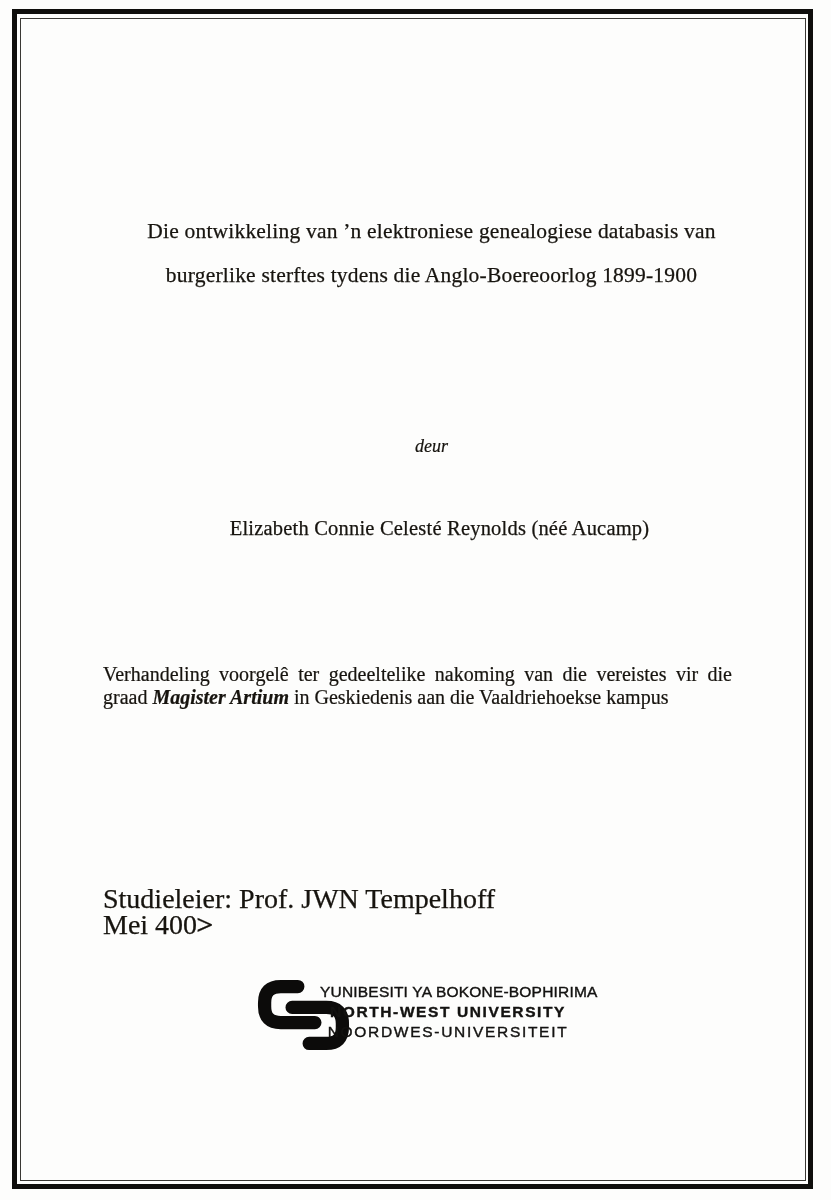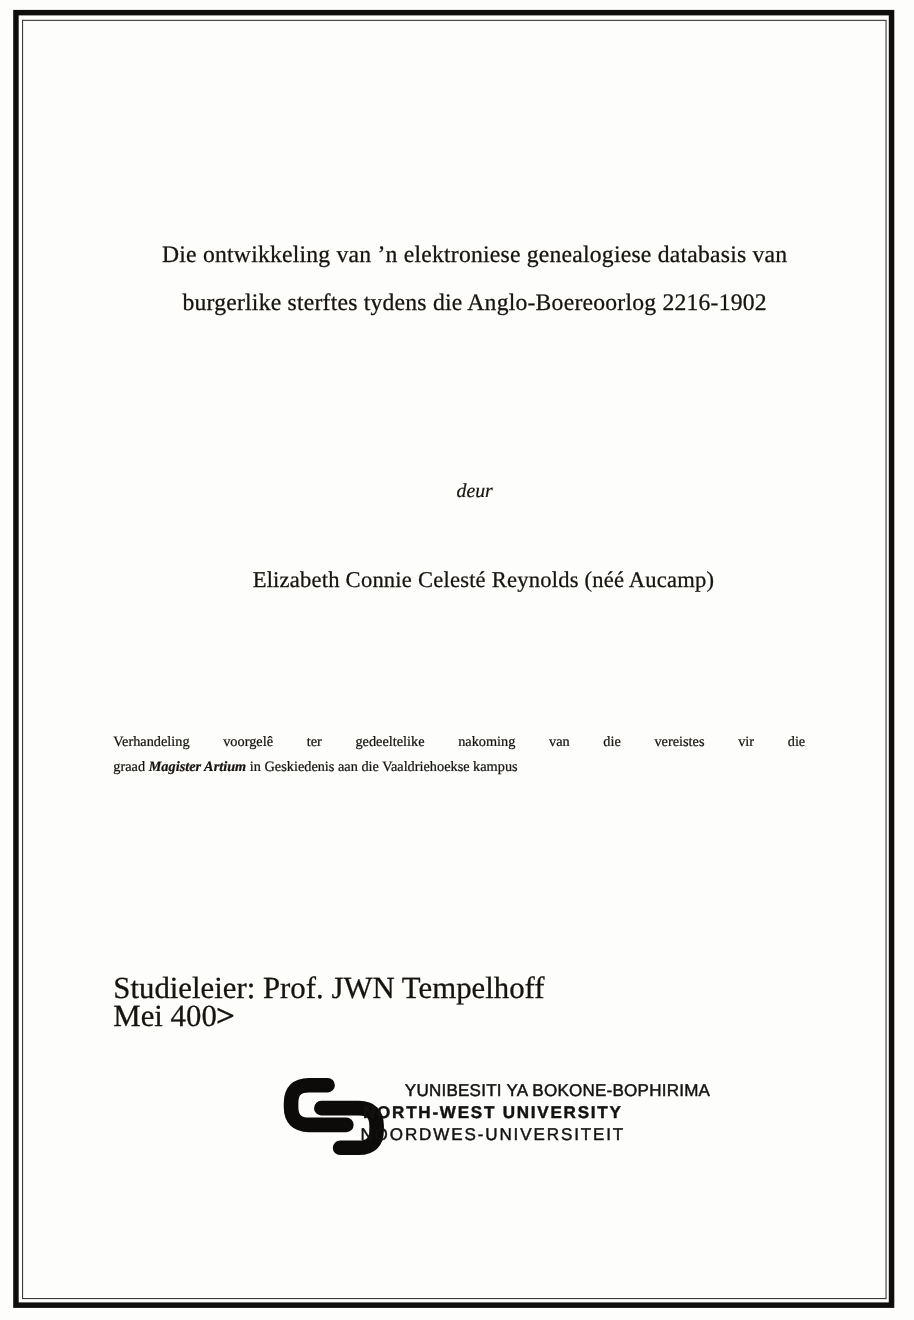--- a/index.html
+++ b/index.html
@@ -64,21 +64,21 @@
     font-size: 20.5px;
     letter-spacing: 0.2px;
     -webkit-text-stroke: 0.25px #17140f;
   }
 
   .statement {
     position: absolute;
     left: 103px;
     width: 629px;
     top: 663px;
-    font-size: 13px;
+    font-size: 20px;
     line-height: 22.5px;
     -webkit-text-stroke: 0.22px #17140f;
   }
   .statement .just {
     text-align: justify;
     text-align-last: justify;
   }
   .statement .ital { font-style: italic; font-weight: bold; }
 
   .supervisor-block {
@@ -112,35 +112,35 @@
     left: 64px; top: 5px;
     width: 256px;
     text-align: center;
     font-family: "Liberation Sans", "DejaVu Sans", sans-serif;
     font-size: 15.5px;
     line-height: 20px;
     color: #131210;
     -webkit-text-stroke: 0.4px #131210;
     white-space: nowrap;
   }
-  .logo-text .l1 { letter-spacing: 0.2px; margin-left: 48px; }
+  .logo-text .l1 { letter-spacing: 0.2px; }
   .logo-text .l2 { letter-spacing: 1.6px; font-weight: bold; }
   .logo-text .l3 { letter-spacing: 1.7px; }
 </style>
 </head>
 <body>
 
 <div class="page">
 
   <div class="frame-outer"></div>
   <div class="frame-inner"></div>
 
   <div class="title-block">
     <div>Die ontwikkeling van ’n elektroniese genealogiese databasis van</div>
-    <div>burgerlike sterftes tydens die Anglo-Boereoorlog 2216-1902</div>
+    <div>burgerlike sterftes tydens die Anglo-Boereoorlog 1899-1900</div>
   </div>
 
   <div class="byline">deur</div>
 
   <div class="author">Elizabeth Connie Celesté Reynolds (néé Aucamp)</div>
 
   <div class="statement">
     <div class="just">Verhandeling voorgelê ter gedeeltelike nakoming van die vereistes vir die</div>
     <div><span>graad</span> <span class="ital">Magister Artium</span> <span>in Geskiedenis aan die Vaaldriehoekse kampus</span></div>
   </div>

